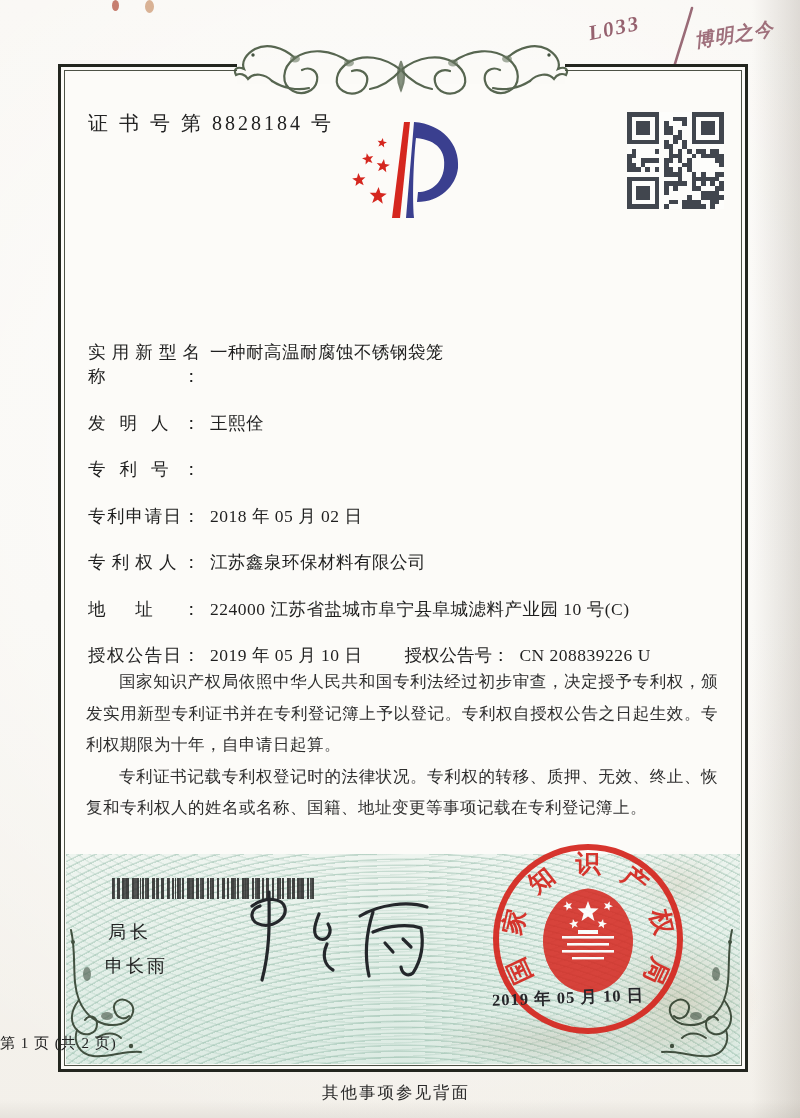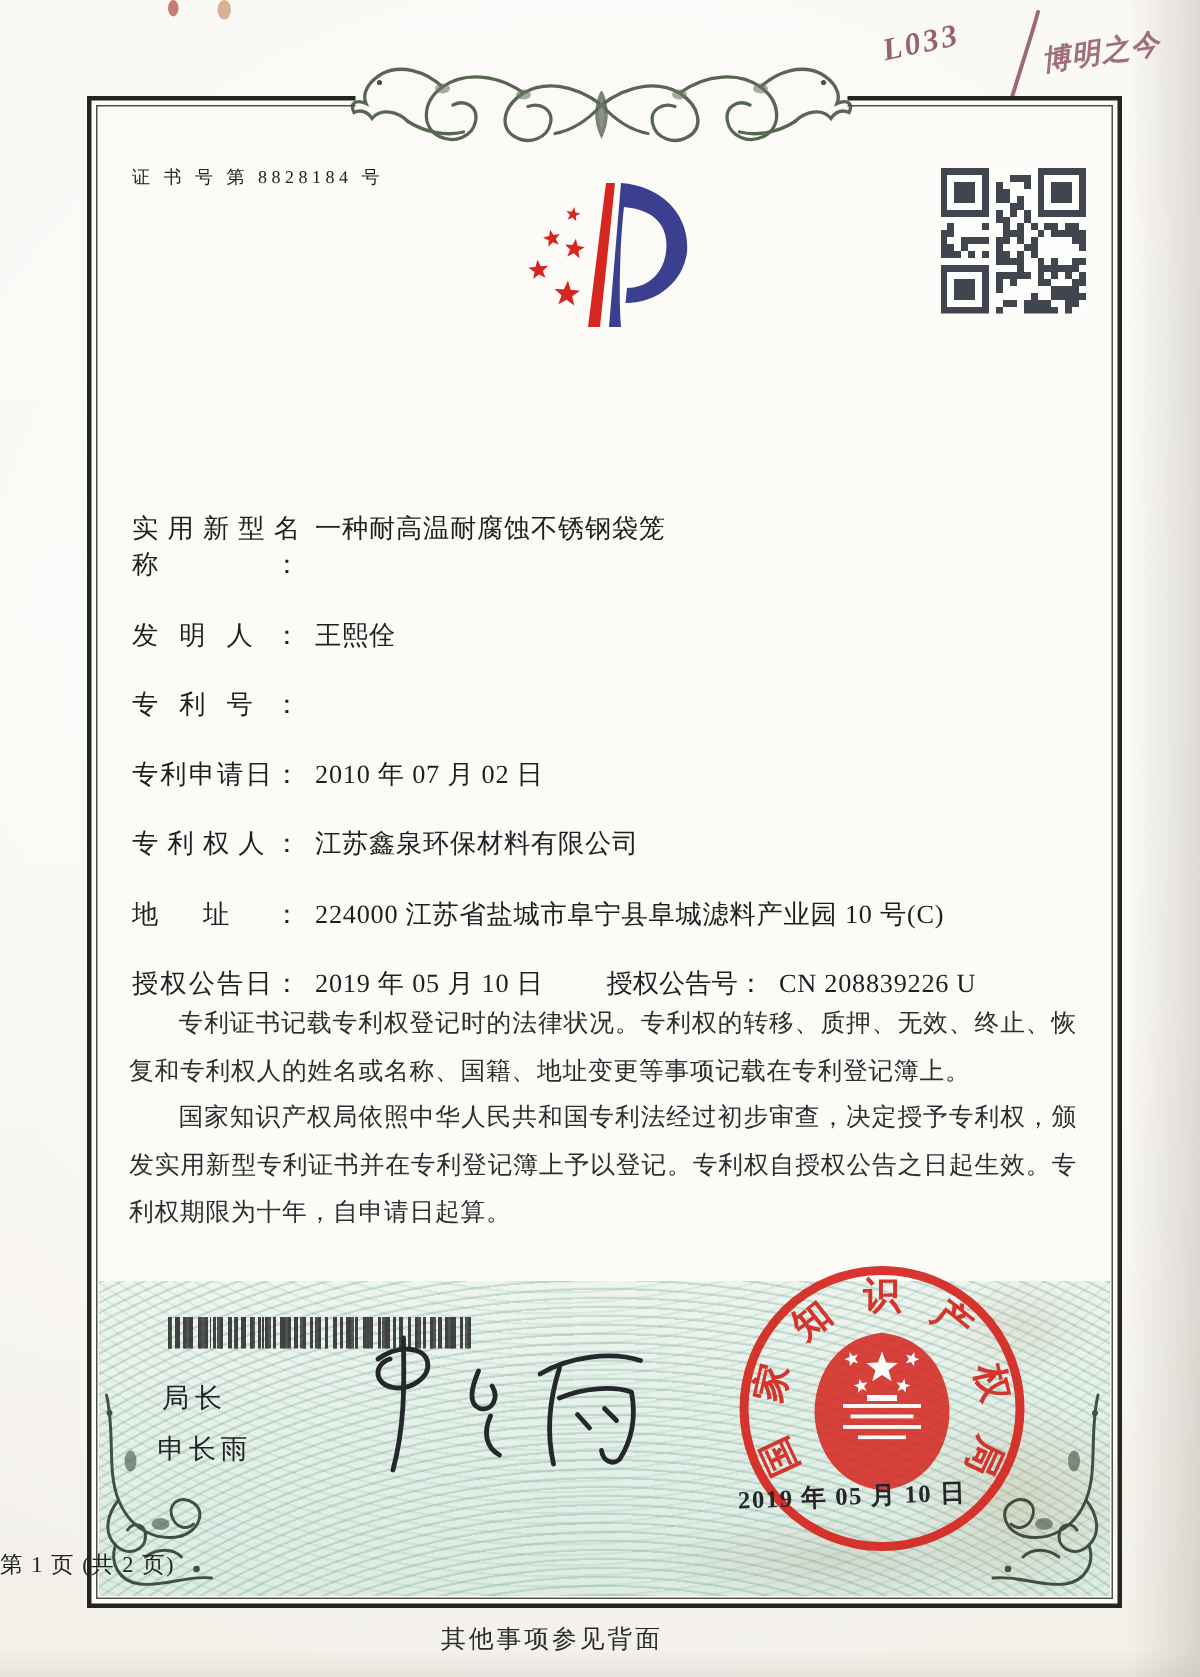--- a/index.html
+++ b/index.html
@@ -22,21 +22,21 @@
   #frame{left:58px;top:64px;width:684px;height:1002px;border:3px solid #23261f;background:#fcfbf8;}
   #frame-inner{position:absolute;left:3px;top:3px;right:3px;bottom:3px;border:1px solid #4d5246;}
 
   
   #band{position:absolute;left:1px;right:1px;bottom:1px;height:210px;
     background:
       repeating-radial-gradient(circle at 50% 320%, rgba(108,162,138,.30) 0 1px, rgba(255,255,255,0) 2px 6px),
       repeating-radial-gradient(circle at 45% -200%, rgba(108,162,138,.14) 0 1px, rgba(255,255,255,0) 2px 7px),
       linear-gradient(178deg,#eff5f0 0%,#e3efe8 55%,#dcebe3 100%);}
 
-  .cert-no{left:88px;top:110px;font-size:12px;letter-spacing:3px;color:#222;}
+  .cert-no{left:88px;top:110px;font-size:20px;letter-spacing:3px;color:#222;}
 
   .title{left:0;top:243px;width:790px;text-align:center;font-size:43px;font-weight:700;
          letter-spacing:11px;color:#111;}
 
   
   #fields{left:88px;top:340px;width:640px;font-size:17.5px;color:#1f1f1f;}
   .frow{display:flex;align-items:baseline;margin-bottom:22.5px;line-height:24px;}
   .flabel{display:inline-block;width:112px;text-align:justify;text-align-last:justify;flex:0 0 112px;}
   .fvalue{margin-left:10px;letter-spacing:.5px;}
   .gpair2{margin-left:42px;display:flex;align-items:flex-end;}
@@ -53,21 +53,21 @@
       repeating-linear-gradient(90deg,#2b2b2b 0 1px,transparent 1px 7px),
       repeating-linear-gradient(90deg,rgba(43,43,43,.9) 0 3px,transparent 3px 11px);}
 
   .sig-title{left:108px;top:920px;font-size:18px;letter-spacing:4px;color:#222;}
   .sig-name{left:105px;top:954px;font-size:18px;letter-spacing:3px;color:#222;}
 
   .seal-date{left:492px;top:986px;width:210px;font-size:16.5px;letter-spacing:1px;color:#26262a;
              transform:rotate(-2deg);font-weight:600;}
 
   .page-info{left:0;top:1034px;width:756px;text-align:left;font-size:15px;color:#222;letter-spacing:1px;}
-  .footer-note{left:0;top:1082px;width:736px;text-align:center;font-size:16.5px;color:#2a2a2a;letter-spacing:2px;}
+  .footer-note{left:0;top:1082px;width:736px;text-align:center;font-size:16.5px;color:#2a2a2a;letter-spacing:2px;padding-left:28px;}
 
   .hand{color:#96626f;font-style:italic;font-weight:600;}
   .hand-left{left:588px;top:16px;font-size:21px;transform:rotate(-12deg);letter-spacing:2px;}
   .hand-right{left:694px;top:22px;font-size:19px;transform:rotate(-9deg);letter-spacing:1px;opacity:.9;}
 
   svg{display:block;}
 </style>
 </head>
 <body>
 
@@ -293,43 +293,43 @@
     </div>
     <div class="frow">
       <span class="flabel">发明人：</span>
       <span class="fvalue">王熙佺</span>
     </div>
     <div class="frow">
       <span class="flabel">专利号：</span>
     </div>
     <div class="frow">
       <span class="flabel">专利申请日：</span>
-      <span class="fvalue">2010 年 07 月 02 日</span>
+      <span class="fvalue">2018 年 05 月 02 日</span>
     </div>
     <div class="frow">
       <span class="flabel">专利权人：</span>
       <span class="fvalue">江苏鑫泉环保材料有限公司</span>
     </div>
     <div class="frow">
       <span class="flabel">地址：</span>
       <span class="fvalue">224000  江苏省盐城市阜宁县阜城滤料产业园 10 号(C)</span>
     </div>
     <div class="frow">
       <span class="flabel">授权公告日：</span>
       <span class="fvalue">2019 年 05 月 10 日</span>
       <span class="gpair2">
         <span>授权公告号：</span>
         <span class="fvalue">CN 208839226 U</span>
       </span>
     </div>
   </div>
 
   <div class="abs" id="paras">
+    <p>国家知识产权局依照中华人民共和国专利法经过初步审查，决定授予专利权，颁发实用新型专利证书并在专利登记簿上予以登记。专利权自授权公告之日起生效。专利权期限为十年，自申请日起算。</p>
     <p>专利证书记载专利权登记时的法律状况。专利权的转移、质押、无效、终止、恢复和专利权人的姓名或名称、国籍、地址变更等事项记载在专利登记簿上。</p>
-    <p>国家知识产权局依照中华人民共和国专利法经过初步审查，决定授予专利权，颁发实用新型专利证书并在专利登记簿上予以登记。专利权自授权公告之日起生效。专利权期限为十年，自申请日起算。</p>
   </div>
 
   <div class="abs barcode"></div>
 
   <div class="abs sig-title">局长</div>
   <div class="abs sig-name">申长雨</div>
 
   <svg class="abs" style="left:222px;top:886px;" width="220" height="105" viewBox="0 0 220 105">
     <g stroke="#24272b" stroke-width="3.2" fill="none" stroke-linecap="round" stroke-linejoin="round">
       <path d="M30,20 C44,10 61,12 63,22 C65,32 52,41 40,39 C28,37 26,24 38,20"></path>

